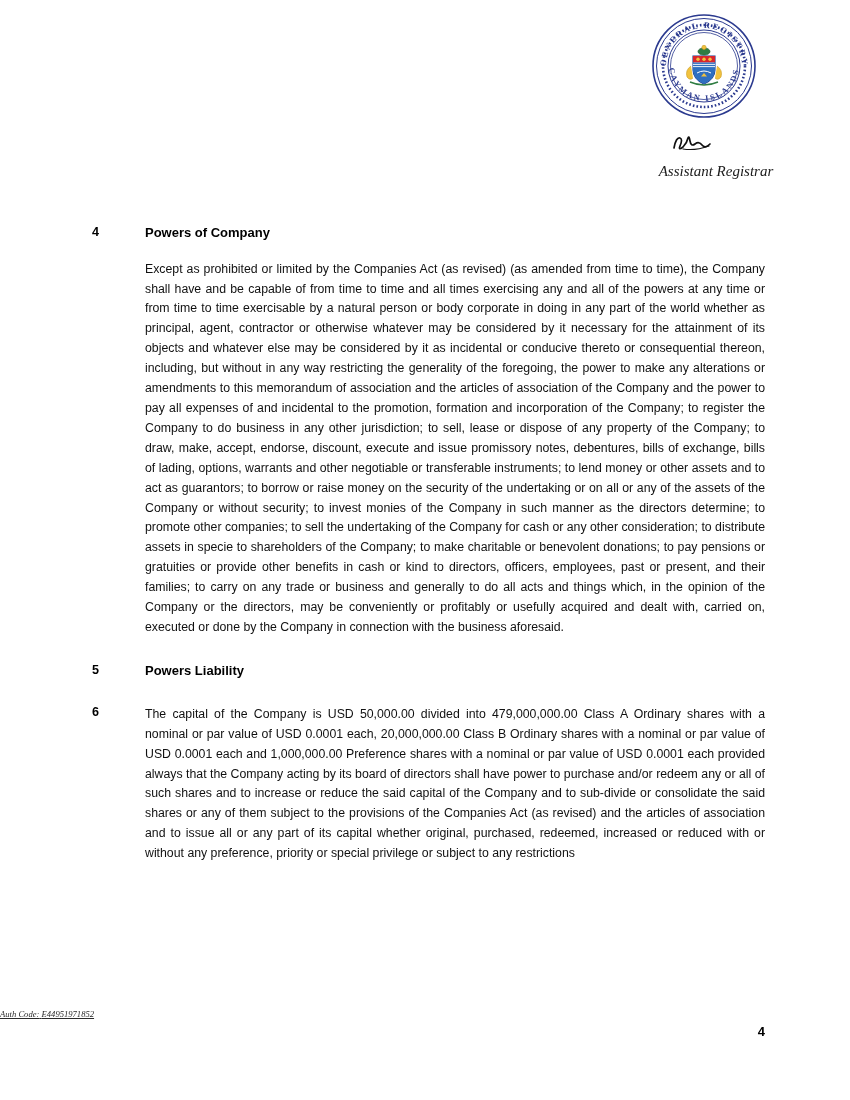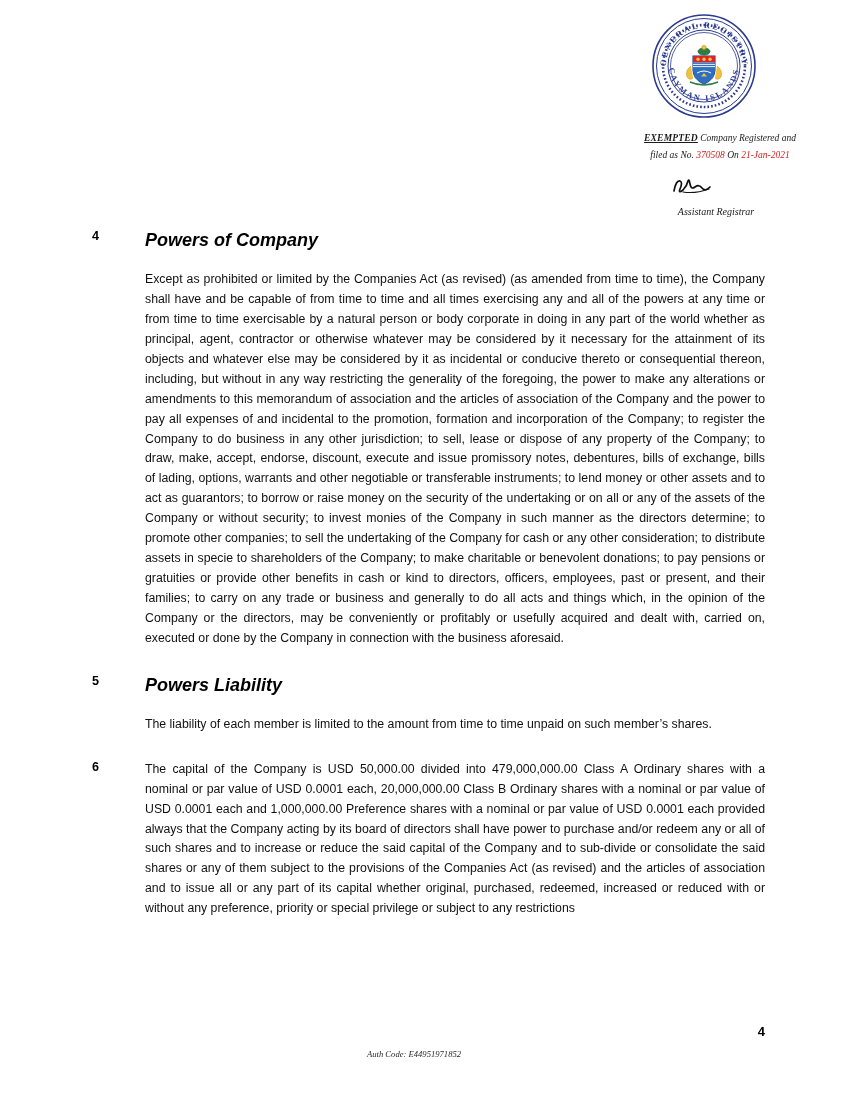--- a/index.html
+++ b/index.html
@@ -66,21 +66,21 @@
     line-height: 0;
   }
   .sig {
     display: inline-block;
     margin-right: 56px;
   }
   .registrar-title {
     margin-top: 9px;
     font-family: "Liberation Serif", serif;
     font-style: italic;
-    font-size: 10px;
+    font-size: 15px;
     color: #1a1a1a;
     text-align: center;
     padding-right: 8px;
   }
 
   
   .content {
     position: absolute;
     top: 214px;
     left: 0;
@@ -96,25 +96,24 @@
   }
   .clause-num {
     position: absolute;
     left: 92px;
     top: 0;
     font-size: 12.6px;
     font-weight: bold;
     color: #000;
   }
   .clause-title {
-    font-size: 18px;
+    font-size: 13px;
     font-weight: bold;
     color: #000;
     line-height: 1.3;
-    font-style: italic;
   }
   .clause-body {
     margin-top: 18px;
     font-size: 12.3px;
     line-height: 1.62;
     text-align: justify;
     text-justify: inter-word;
     color: #111;
     hyphens: none;
   }
@@ -126,28 +125,29 @@
     top: 1024px;
     width: 765px;
     text-align: right;
     font-size: 13px;
     font-weight: bold;
     color: #000;
   }
   .footer-meta {
     position: absolute;
     left: 0;
-    top: 1048px;
+    top: 1008px;
     width: 828px;
-    text-align: center;
+    text-align: left;
     font-family: "Liberation Serif", serif;
     font-style: italic;
     font-size: 8.6px;
     color: #2a2a2a;
     line-height: 1.55;
+    text-decoration: underline;
   }
   .footer-meta .fm-line {
     display: block;
   }
 </style>
 </head>
 <body>
 
 <div class="page">
 
@@ -188,33 +188,20 @@
             <circle cx="0" cy="-18.6" r="2.1" fill="#f2c23e" stroke="#c79a22" stroke-width="0.6"></circle>
 
             <path d="M -13,0 q -6,4 -4,11 q 3,4 6,1" fill="#f2c23e" stroke="#c79a22" stroke-width="0.6"></path>
             <path d="M 13,0 q 6,4 4,11 q -3,4 -6,1" fill="#f2c23e" stroke="#c79a22" stroke-width="0.6"></path>
             <path d="M -14,16 q 14,6 28,0" stroke="#2f7d43" stroke-width="1.4" fill="none"></path>
           </g>
         </svg>
       </span>
     </div>
 
-    <div class="stamp-lines">
-      <span class="ln">
-        <span class="stamp-exempted">EXEMPTED</span>
-        <span class="stamp-it">Company Registered and</span>
-      </span>
-      <br>
-      <span class="ln">
-        <span class="stamp-it">filed as No.</span>
-        <span class="stamp-red">370508</span>
-        <span class="stamp-it">On</span>
-        <span class="stamp-red">21-Jan-2021</span>
-      </span>
-    </div>
 
     <div class="sig-wrap">
       <span class="sig">
         <svg width="46" height="22" viewBox="0 0 46 22" aria-hidden="true">
           <path d="M 5,16 Q 7,5 11,6 Q 14,7 11,14 Q 9,19 14,15 Q 18,11 19,6 Q 20,3 21,9 Q 22,15 26,12 Q 30,9 33,13 Q 36,17 41,12" fill="none" stroke="#111111" stroke-width="1.7" stroke-linecap="round"></path>
           <path d="M 14,17 Q 26,19 40,14" fill="none" stroke="#111111" stroke-width="1.1" stroke-linecap="round"></path>
         </svg>
       </span>
     </div>
 
@@ -225,21 +212,20 @@
 
     <section class="clause">
       <div class="clause-num">4</div>
       <h2 class="clause-title">Powers of Company</h2>
       <p class="clause-body">Except as prohibited or limited by the Companies Act (as revised) (as amended from time to time), the Company shall have and be capable of from time to time and all times exercising any and all of the powers at any time or from time to time exercisable by a natural person or body corporate in doing in any part of the world whether as principal, agent, contractor or otherwise whatever may be considered by it necessary for the attainment of its objects and whatever else may be considered by it as incidental or conducive thereto or consequential thereon, including, but without in any way restricting the generality of the foregoing, the power to make any alterations or amendments to this memorandum of association and the articles of association of the Company and the power to pay all expenses of and incidental to the promotion, formation and incorporation of the Company; to register the Company to do business in any other jurisdiction; to sell, lease or dispose of any property of the Company; to draw, make, accept, endorse, discount, execute and issue promissory notes, debentures, bills of exchange, bills of lading, options, warrants and other negotiable or transferable instruments; to lend money or other assets and to act as guarantors; to borrow or raise money on the security of the undertaking or on all or any of the assets of the Company or without security; to invest monies of the Company in such manner as the directors determine; to promote other companies; to sell the undertaking of the Company for cash or any other consideration; to distribute assets in specie to shareholders of the Company; to make charitable or benevolent donations; to pay pensions or gratuities or provide other benefits in cash or kind to directors, officers, employees, past or present, and their families; to carry on any trade or business and generally to do all acts and things which, in the opinion of the Company or the directors, may be conveniently or profitably or usefully acquired and dealt with, carried on, executed or done by the Company in connection with the business aforesaid.</p>
     </section>
 
     <section class="clause">
       <div class="clause-num">5</div>
       <h2 class="clause-title">Powers Liability</h2>
-      <p class="clause-body">The liability of each member is limited to the amount from time to time unpaid on such member’s shares.</p>
     </section>
 
     <section class="clause">
       <div class="clause-num">6</div>
       <p class="clause-body">The capital of the Company is USD 50,000.00 divided into 479,000,000.00 Class A Ordinary shares with a nominal or par value of USD 0.0001 each, 20,000,000.00 Class B Ordinary shares with a nominal or par value of USD 0.0001 each and 1,000,000.00 Preference shares with a nominal or par value of USD 0.0001 each provided always that the Company acting by its board of directors shall have power to purchase and/or redeem any or all of such shares and to increase or reduce the said capital of the Company and to sub-divide or consolidate the said shares or any of them subject to the provisions of the Companies Act (as revised) and the articles of association and to issue all or any part of its capital whether original, purchased, redeemed, increased or reduced with or without any preference, priority or special privilege or subject to any restrictions</p>
     </section>
 
   </div>
 
   <div class="page-number">4</div>

